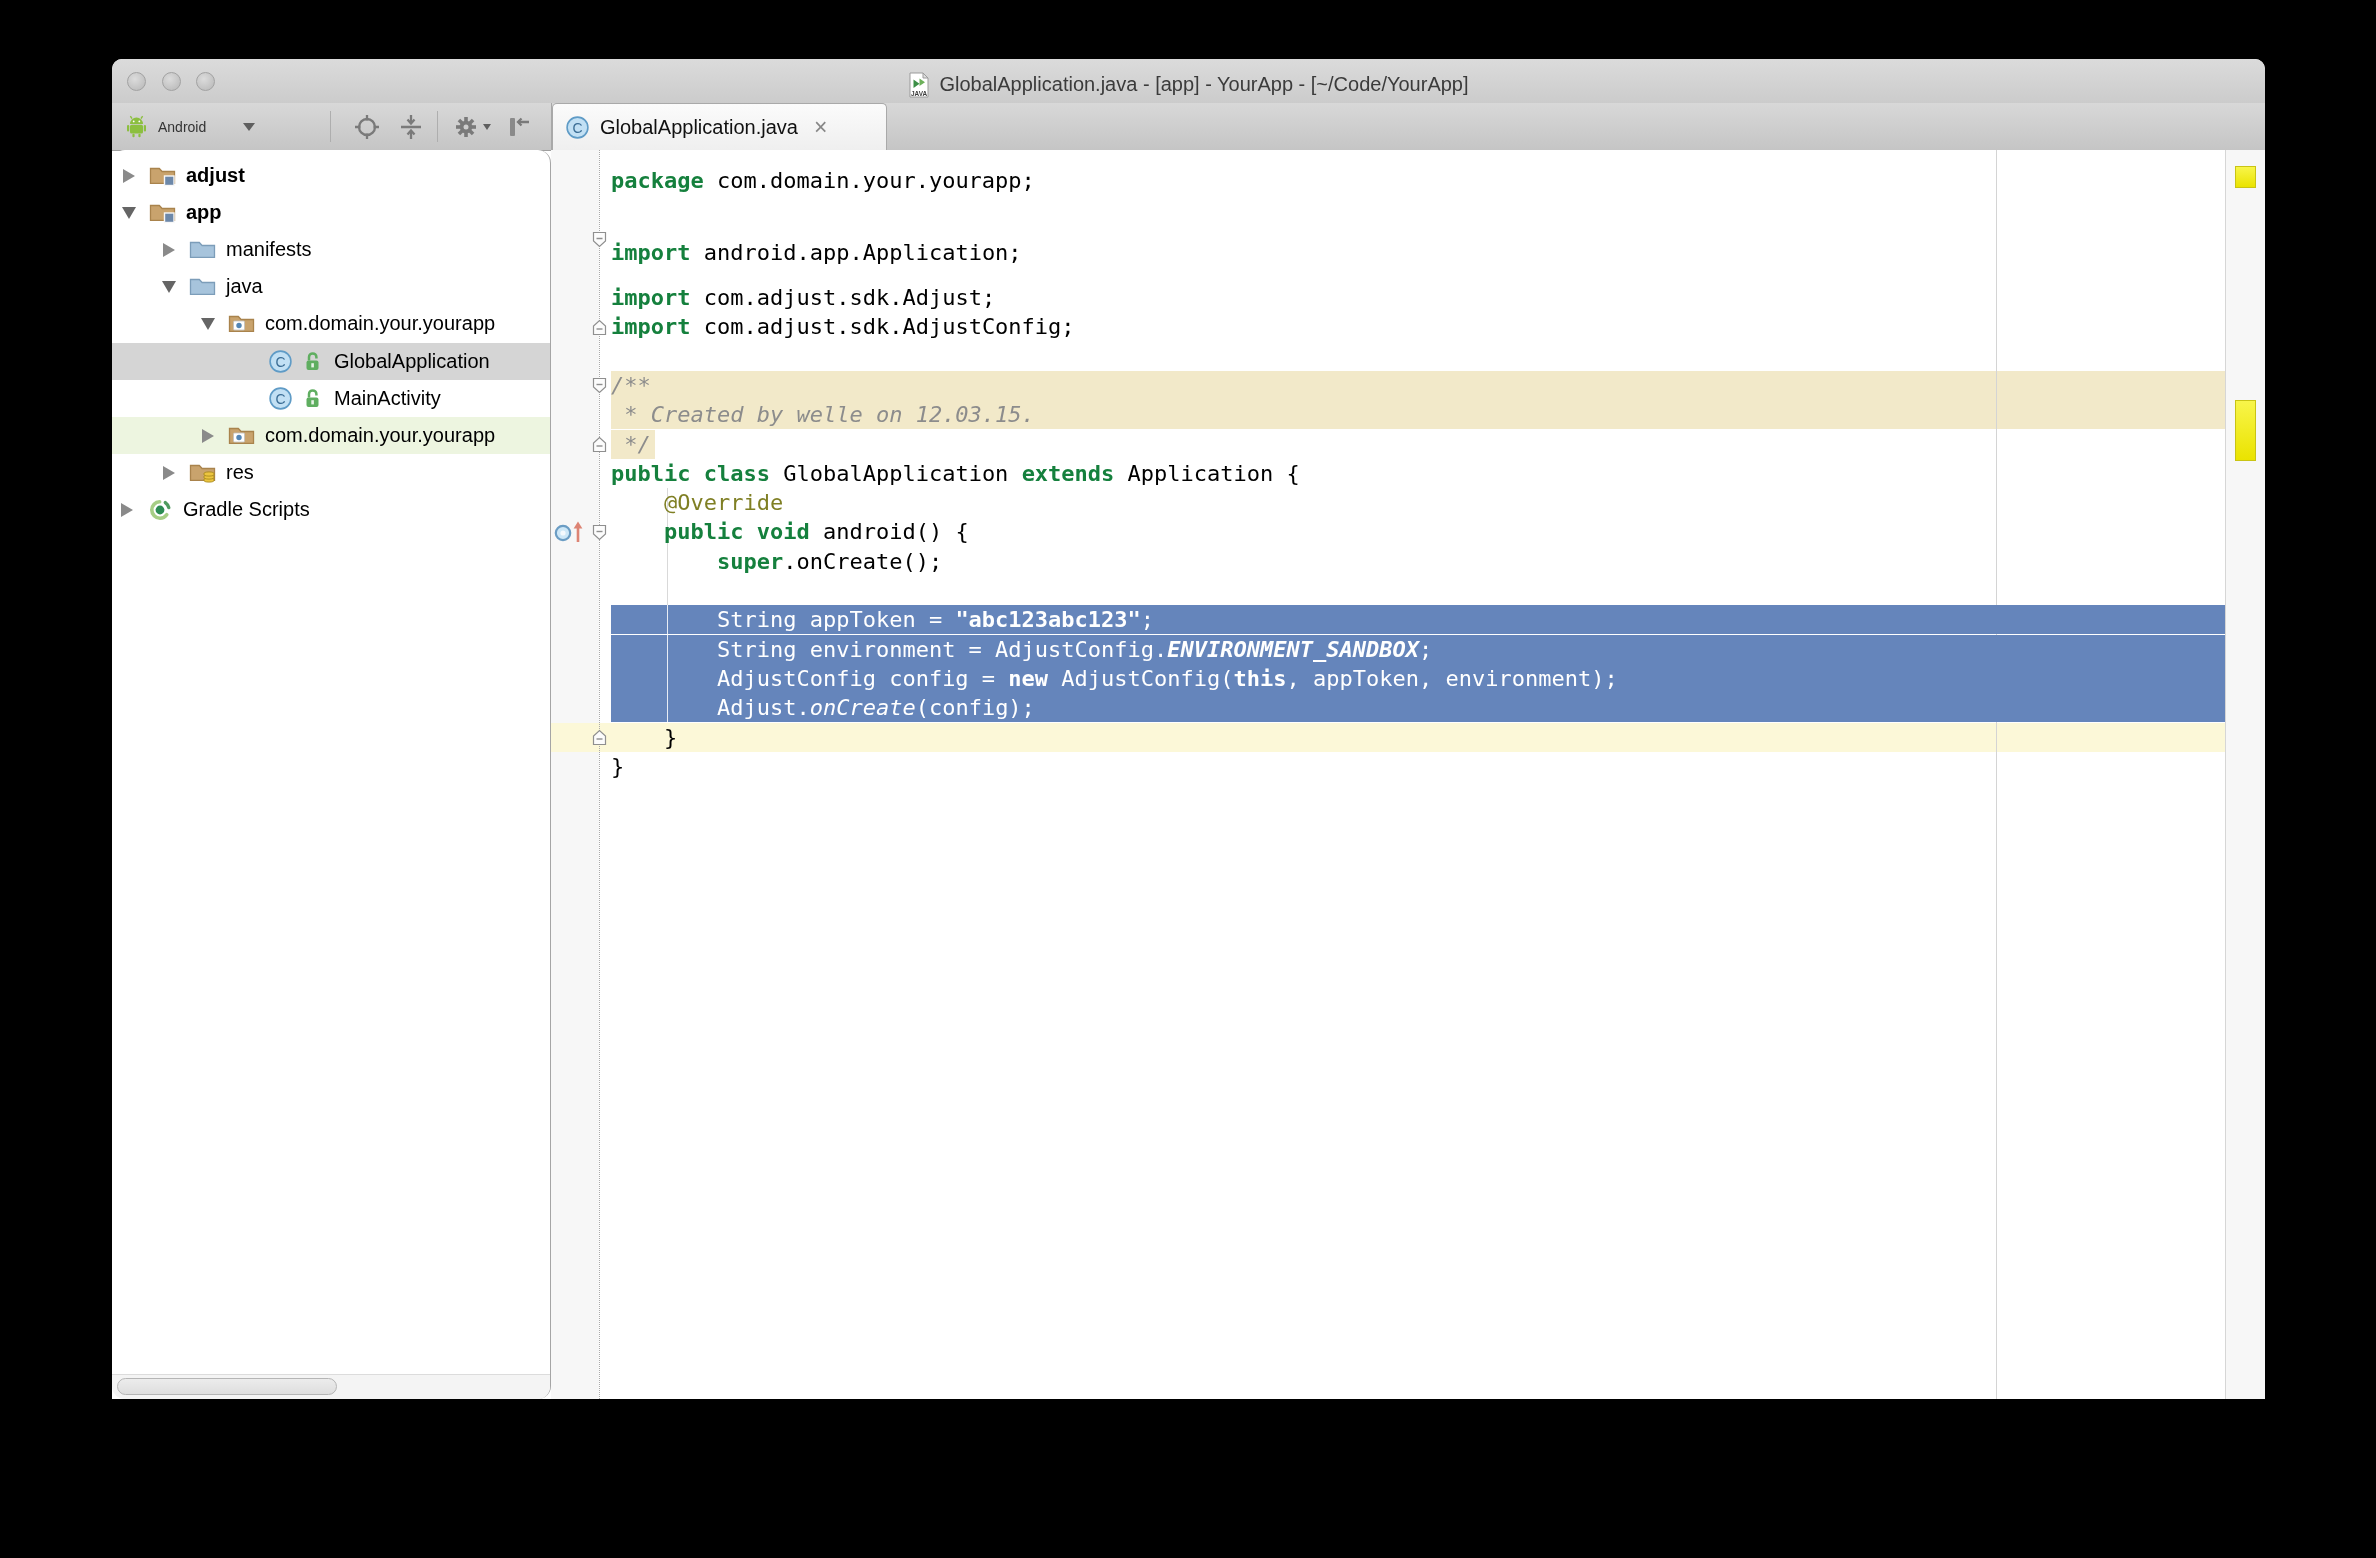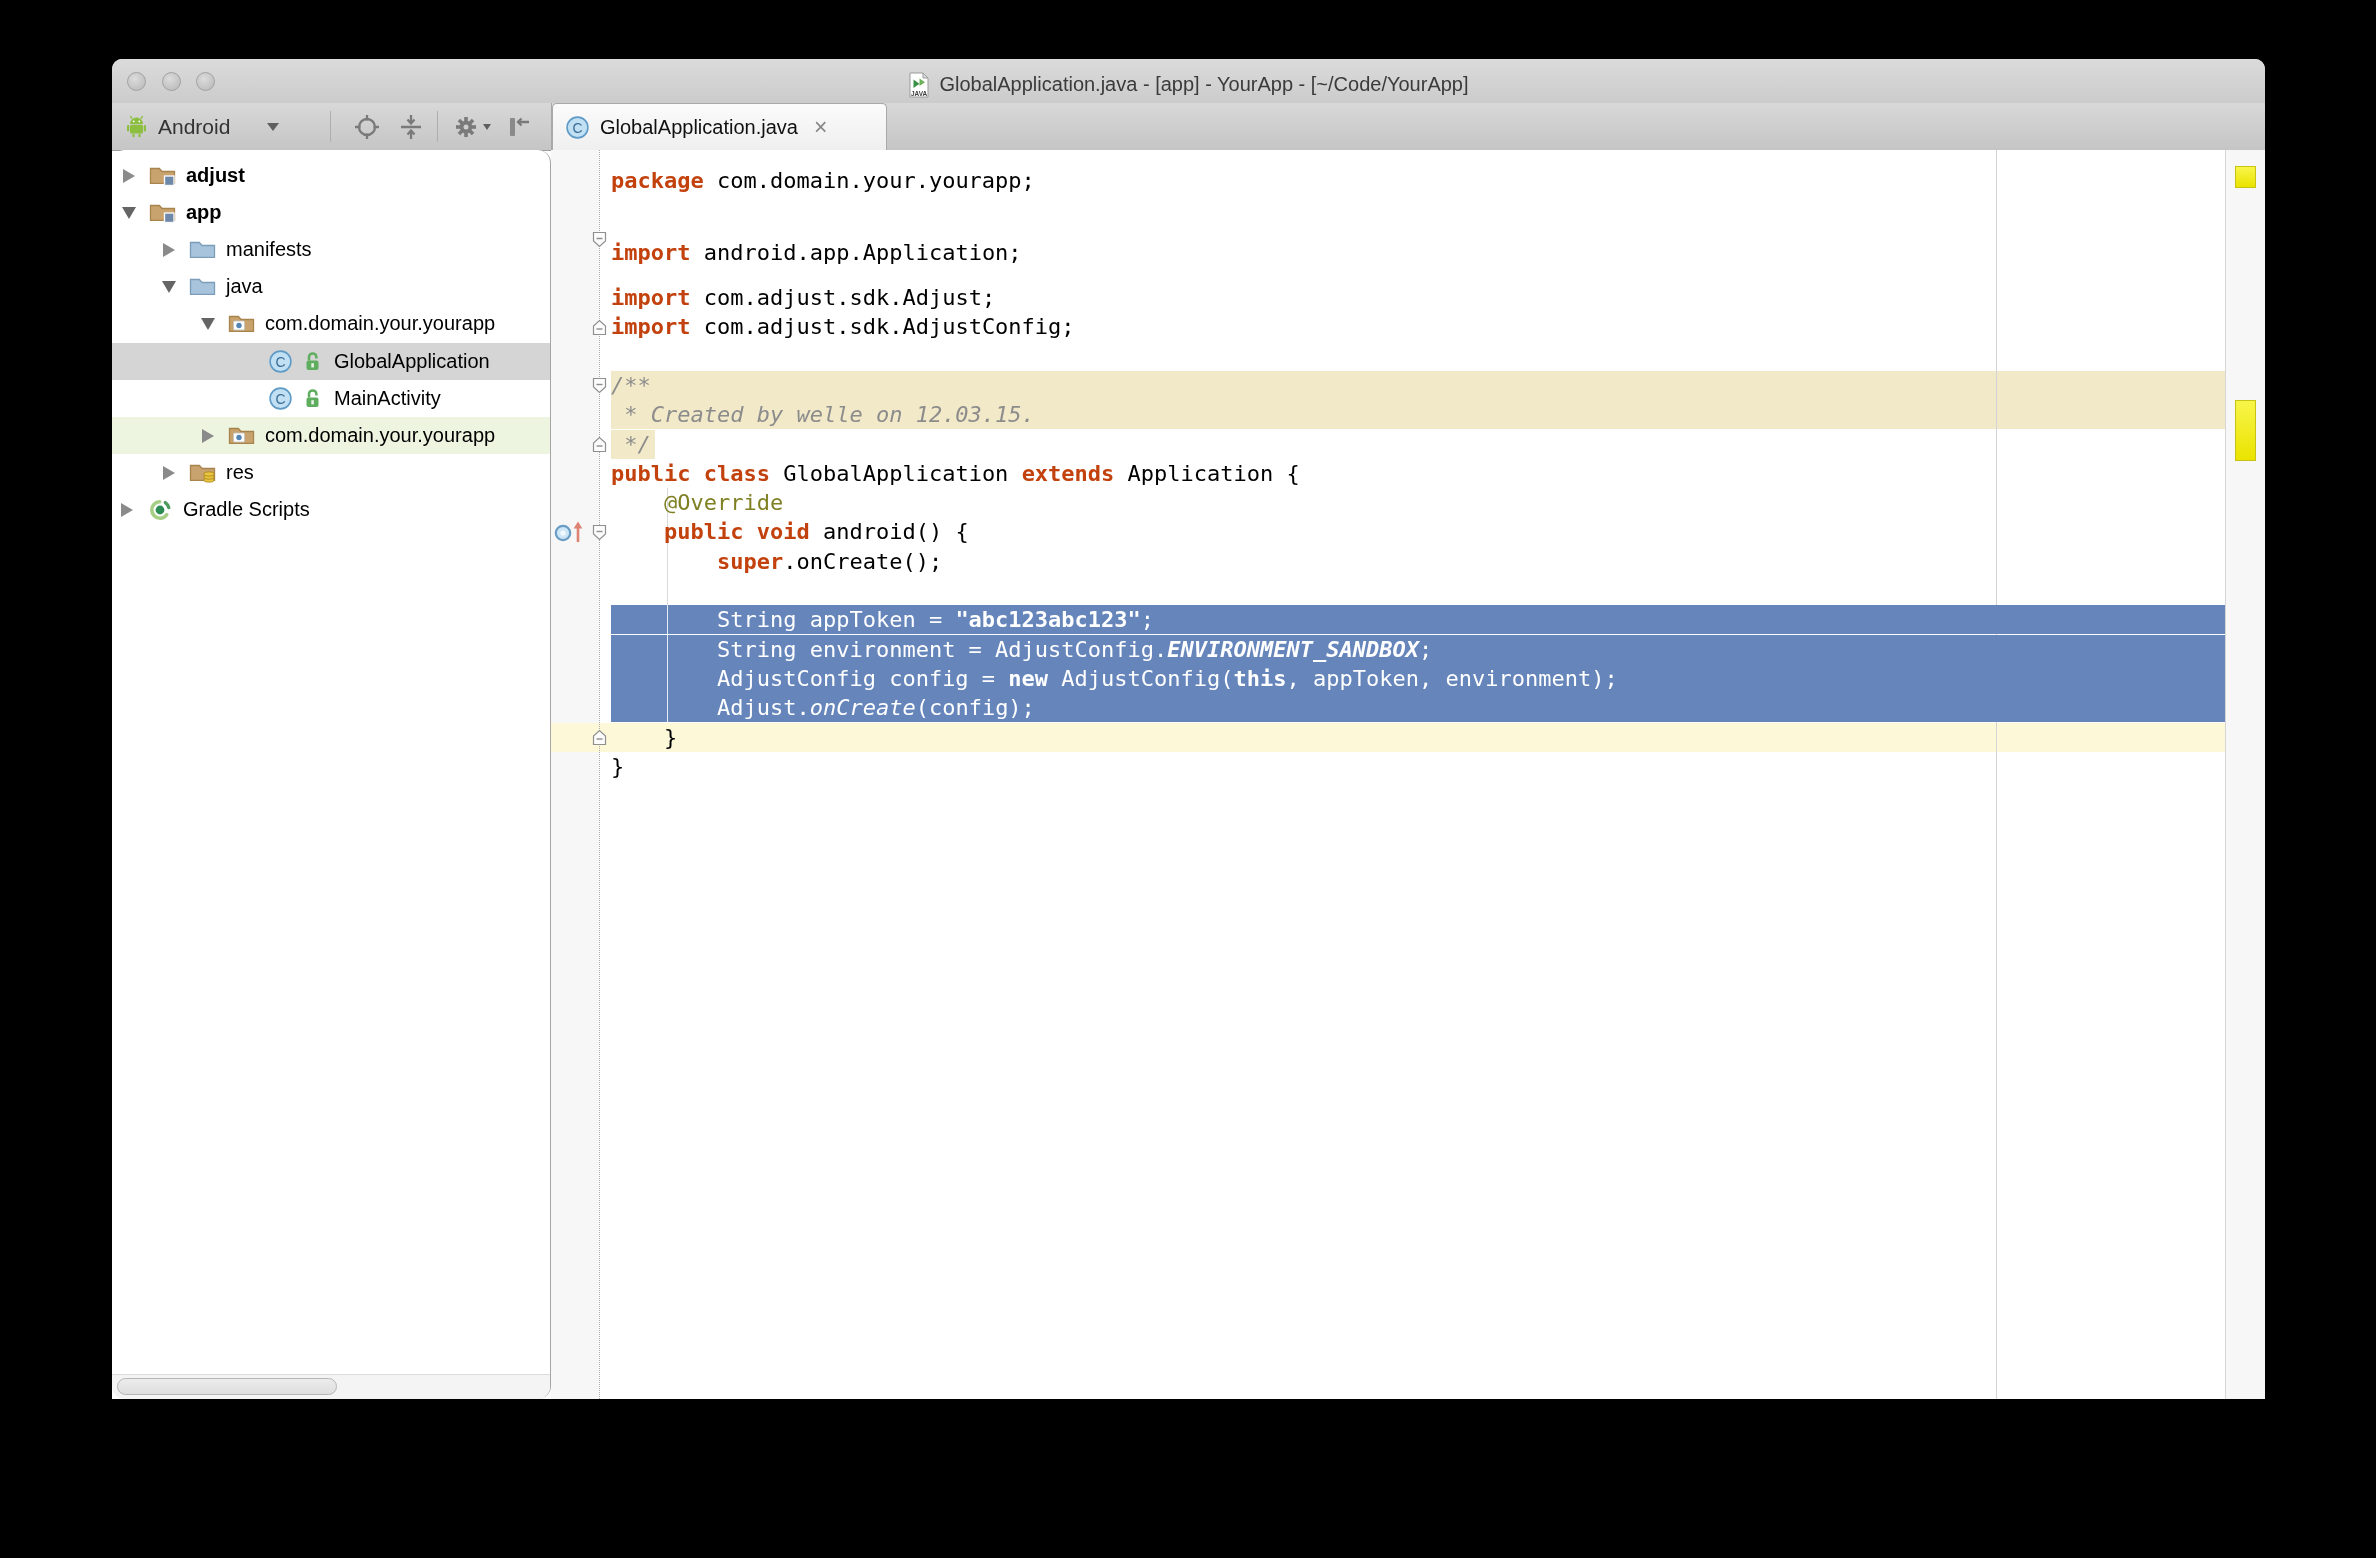--- a/index.html
+++ b/index.html
@@ -11,21 +11,21 @@
   .titlebar{position:absolute;left:0;top:0;width:100%;height:52px;
             background:linear-gradient(#dbdbdb,#c9c9c9);border-bottom:1px solid #ababab;box-sizing:border-box;}
   .tl{position:absolute;top:13px;width:19px;height:19px;border-radius:50%;
       background:radial-gradient(circle at 40% 35%,#dcdcdc,#b6b6b6);border:1px solid #a2a2a2;box-sizing:border-box;}
   .title-group{height:100%;display:flex;align-items:center;justify-content:center;gap:9px;
                color:#3b3b3b;font-size:20px;}
   
   .toolbar{position:absolute;left:0;top:44px;width:100%;height:48px;
            background:linear-gradient(#d8d8d8,#c5c5c5);border-bottom:1px solid #9e9e9e;box-sizing:border-box;}
   .view-selector{position:absolute;left:12px;top:0;height:47px;display:flex;align-items:center;gap:9px;
-                 color:#333;font-size:21px;cursor:default;}
+                 color:#333;font-size:14px;cursor:default;}
   .caret-down{width:0;height:0;border-left:6px solid transparent;border-right:6px solid transparent;
               border-top:8px solid #5f5f5f;}
   .caret-down.small{border-left-width:4.5px;border-right-width:4.5px;border-top-width:6px;}
   .vsep{position:absolute;top:8px;width:1px;height:31px;background:#aeaeae;}
   .tbtn{position:absolute;top:0;height:47px;display:flex;align-items:center;gap:4px;}
   .strip-sep{position:absolute;left:439px;top:0;width:1px;height:47px;background:#a8a8a8;}
   .tab{position:absolute;left:440px;top:0;width:335px;height:47px;box-sizing:border-box;
        background:linear-gradient(#fbfbfb,#efefef);border:1px solid #a9a9a9;border-bottom:none;
        border-radius:5px 5px 0 0;display:flex;align-items:center;gap:10px;padding:0 12px;}
   .tab-label{font-size:20px;color:#111;}
@@ -50,21 +50,21 @@
   
   .editor{position:absolute;left:439px;top:0;right:0;bottom:0;background:#fff;overflow:hidden;}
   .gutter-bg{position:absolute;left:0;top:0;width:48px;height:100%;background:#f7f7f7;z-index:0;}
   .gutter-sep{position:absolute;left:48px;top:0;width:0;height:100%;border-left:1px dotted #a9a9a9;z-index:6;}
   .band-low{position:absolute;z-index:1;}
   .margin-line{position:absolute;left:1445px;top:0;width:1px;height:100%;background:#d4d4d4;z-index:2;}
   .band-sel{position:absolute;z-index:3;}
   .guide{position:absolute;width:1px;z-index:4;}
   .code-line{position:absolute;left:60px;white-space:pre;z-index:5;
              font-family:"DejaVu Sans Mono",monospace;font-size:22px;line-height:29px;height:29px;}
-  .code-line .kw{color:#c2410c;font-weight:bold;}
+  .code-line .kw{color:#15803d;font-weight:bold;}
   .code-line .pl{color:#000;}
   .code-line .cm{color:#8c8c8c;font-style:italic;}
   .code-line .ann{color:#7f7f24;}
   .code-line .w{color:#fff;}
   .code-line .wb{color:#fff;font-weight:bold;}
   .code-line .wbi{color:#fff;font-weight:bold;font-style:italic;}
   .code-line .wi{color:#fff;font-style:italic;}
   .gutter-mark{position:absolute;z-index:7;}
   .stripe{position:absolute;right:0;top:0;width:40px;height:100%;background:#f7f7f7;
           border-left:1px solid #d6d6d6;box-sizing:border-box;z-index:8;}

